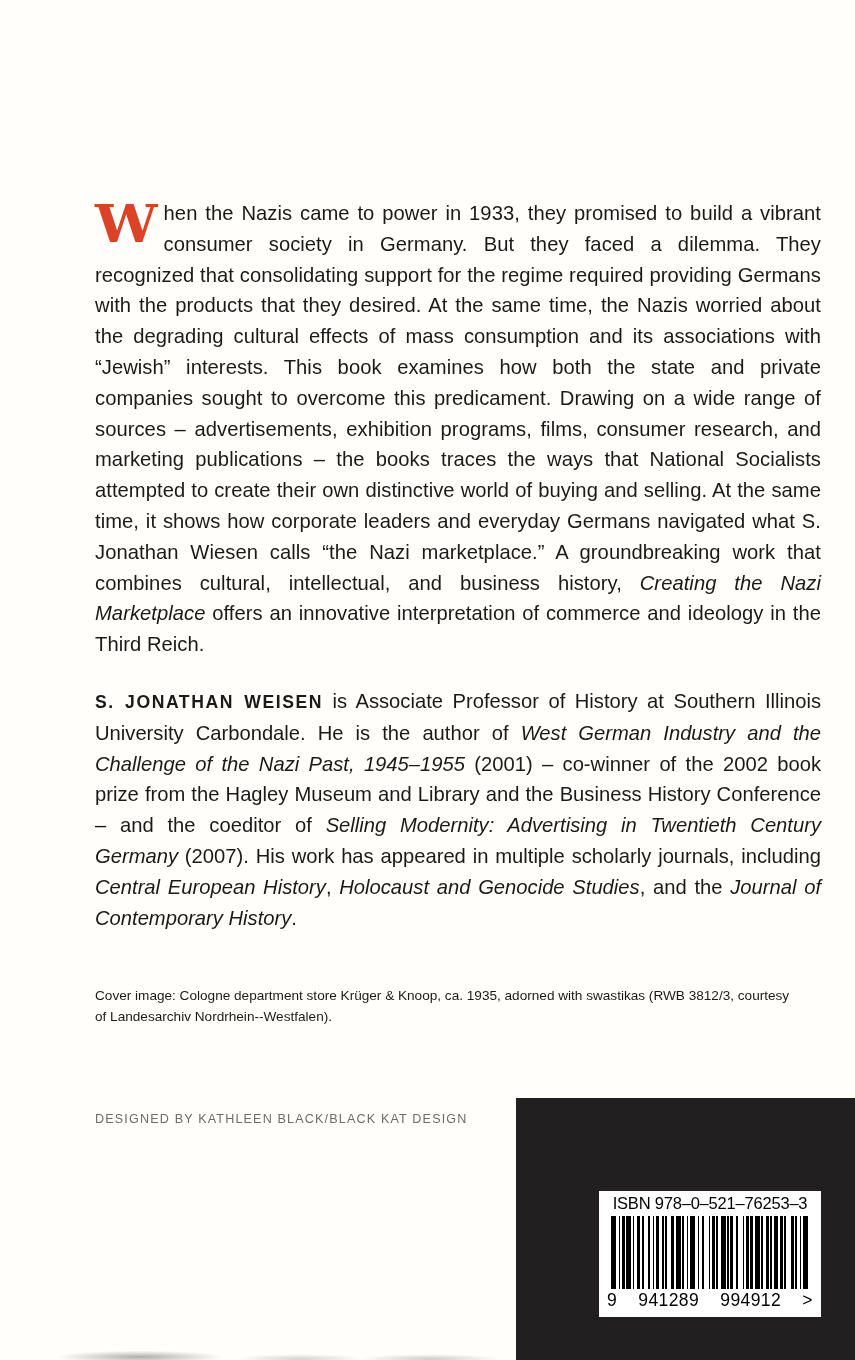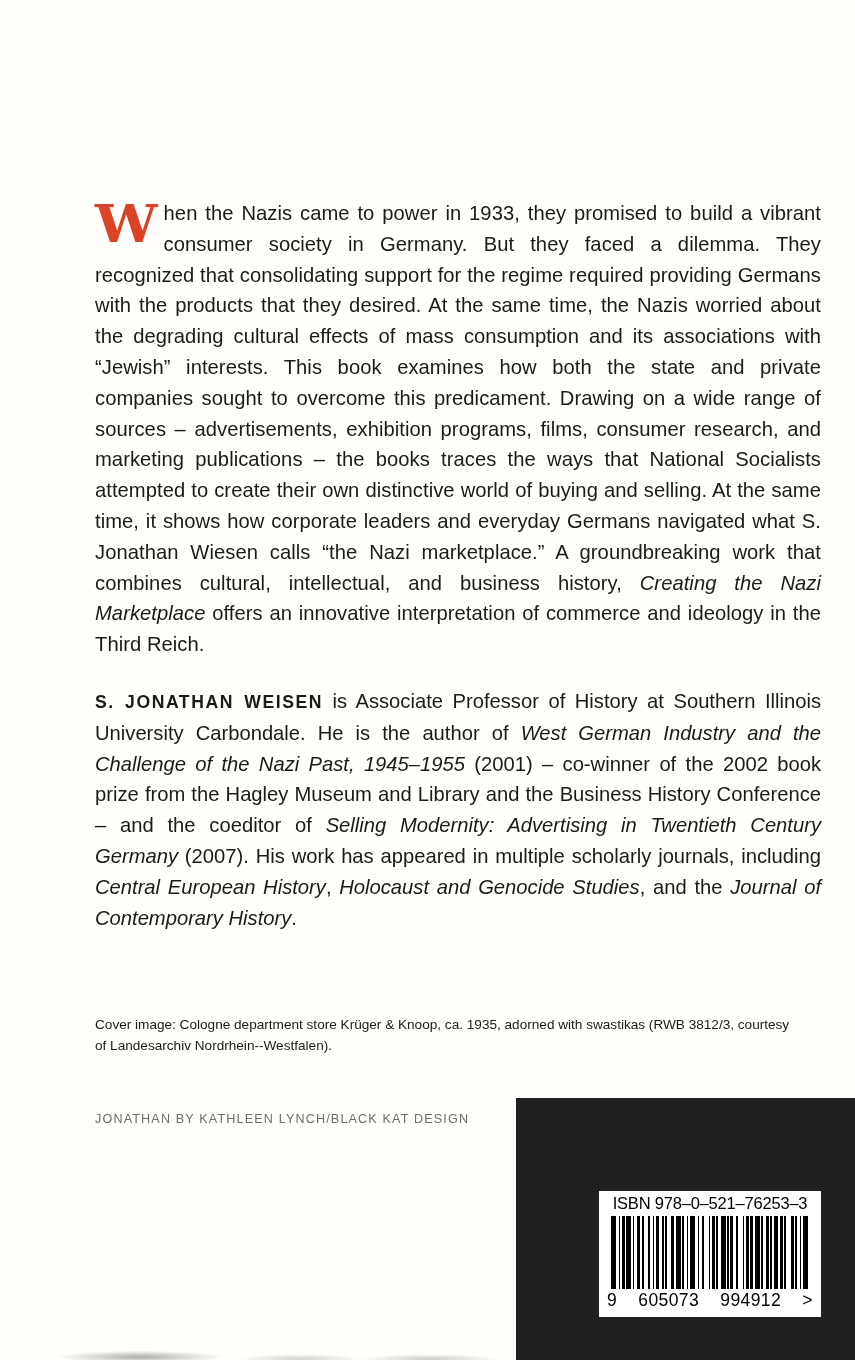--- a/index.html
+++ b/index.html
@@ -76,21 +76,20 @@
 
   
   .cover-credit {
     position: absolute;
     left: 95px;
     top: 985px;
     width: 700px;
     font-size: 13.6px;
     line-height: 21px;
     color: #1c1a19;
-    margin-top: 29px;
   }
 
   .designer-credit {
     position: absolute;
     left: 95px;
     top: 1112px;
     font-size: 12.6px;
     letter-spacing: 1.15px;
     color: #6e6c6a;
   }
@@ -212,21 +211,21 @@
   <div class="content">
 
     <p class="blurb"><span class="dropcap">W</span><span>hen the Nazis came to power in 1933, they promised to build a vibrant consumer society in Germany. But they faced a dilemma. They recognized that consolidating support for the regime required providing Germans with the products that they desired. At the same time, the Nazis worried about the degrading cultural effects of mass consumption and its associations with “Jewish” interests. This book examines how both the state and private companies sought to overcome this predicament. Drawing on a wide range of sources – advertisements, exhibition programs, films, consumer research, and marketing publications – the books traces the ways that National Socialists attempted to create their own distinctive world of buying and selling. At the same time, it shows how corporate leaders and everyday Germans navigated what S. Jonathan Wiesen calls “the Nazi marketplace.” A groundbreaking work that combines cultural, intellectual, and business history, </span><em>Creating the Nazi Marketplace</em><span> offers an innovative interpretation of commerce and ideology in the Third Reich.</span></p>
 
     <p class="bio"><span class="author-name">S. JONATHAN WEISEN</span><span> is Associate Professor of History at Southern Illinois University Carbondale. He is the author of </span><em>West German Industry and the Challenge of the Nazi Past, 1945–1955</em><span> (2001) – co-winner of the 2002 book prize from the Hagley Museum and Library and the Business History Conference – and the coeditor of </span><em>Selling Modernity: Advertising in Twentieth Century Germany</em><span> (2007). His work has appeared in multiple scholarly journals, including </span><em>Central European History</em><span>, </span><em>Holocaust and Genocide Studies</em><span>, and the </span><em>Journal of Contemporary History</em><span>.</span></p>
 
   </div>
 
   <div class="cover-credit">Cover image: Cologne department store Krüger &amp; Knoop, ca. 1935, adorned with swastikas (RWB 3812/3, courtesy of Landesarchiv Nordrhein--Westfalen).</div>
 
-  <div class="designer-credit">JONATHAN BY KATHLEEN LYNCH/BLACK KAT DESIGN</div>
+  <div class="designer-credit">DESIGNED BY KATHLEEN BLACK/BLACK KAT DESIGN</div>
 
   <div class="pub-block">
 
 
     <div class="barcode-box">
       <div class="isbn-line">ISBN 978–0–521–76253–3</div>
       <div class="bars">
           <i class="" style="width:6px"></i>
           <i class="g" style="width:4px"></i>
           <i class="" style="width:2px"></i>
@@ -303,21 +302,21 @@
           <i class="g" style="width:2px"></i>
           <i class="" style="width:2px"></i>
           <i class="g" style="width:4px"></i>
           <i class="" style="width:2px"></i>
           <i class="g" style="width:2px"></i>
           <i class="" style="width:6px"></i>
           <i class="g" style="width:4px"></i>
         </div>
       <div class="barcode-digits">
         <span>9</span>
-        <span>605073</span>
+        <span>941289</span>
         <span>994912</span>
         <span>&gt;</span>
       </div>
     </div>
 
   </div>
 
   <div class="edge-smudge"></div>
 
 </div>

